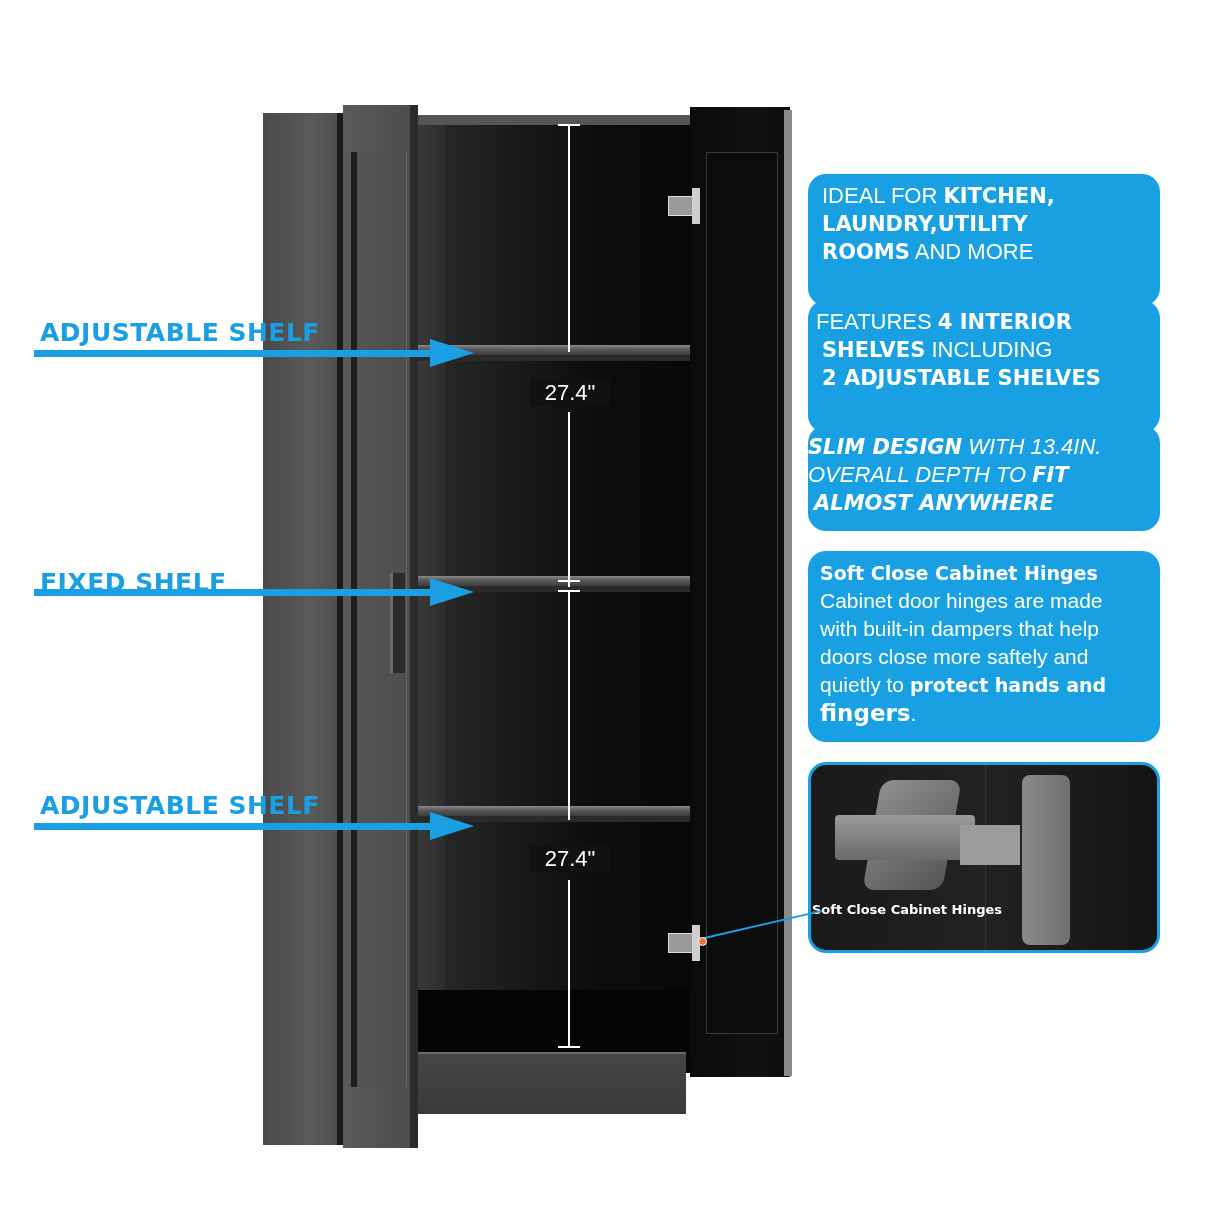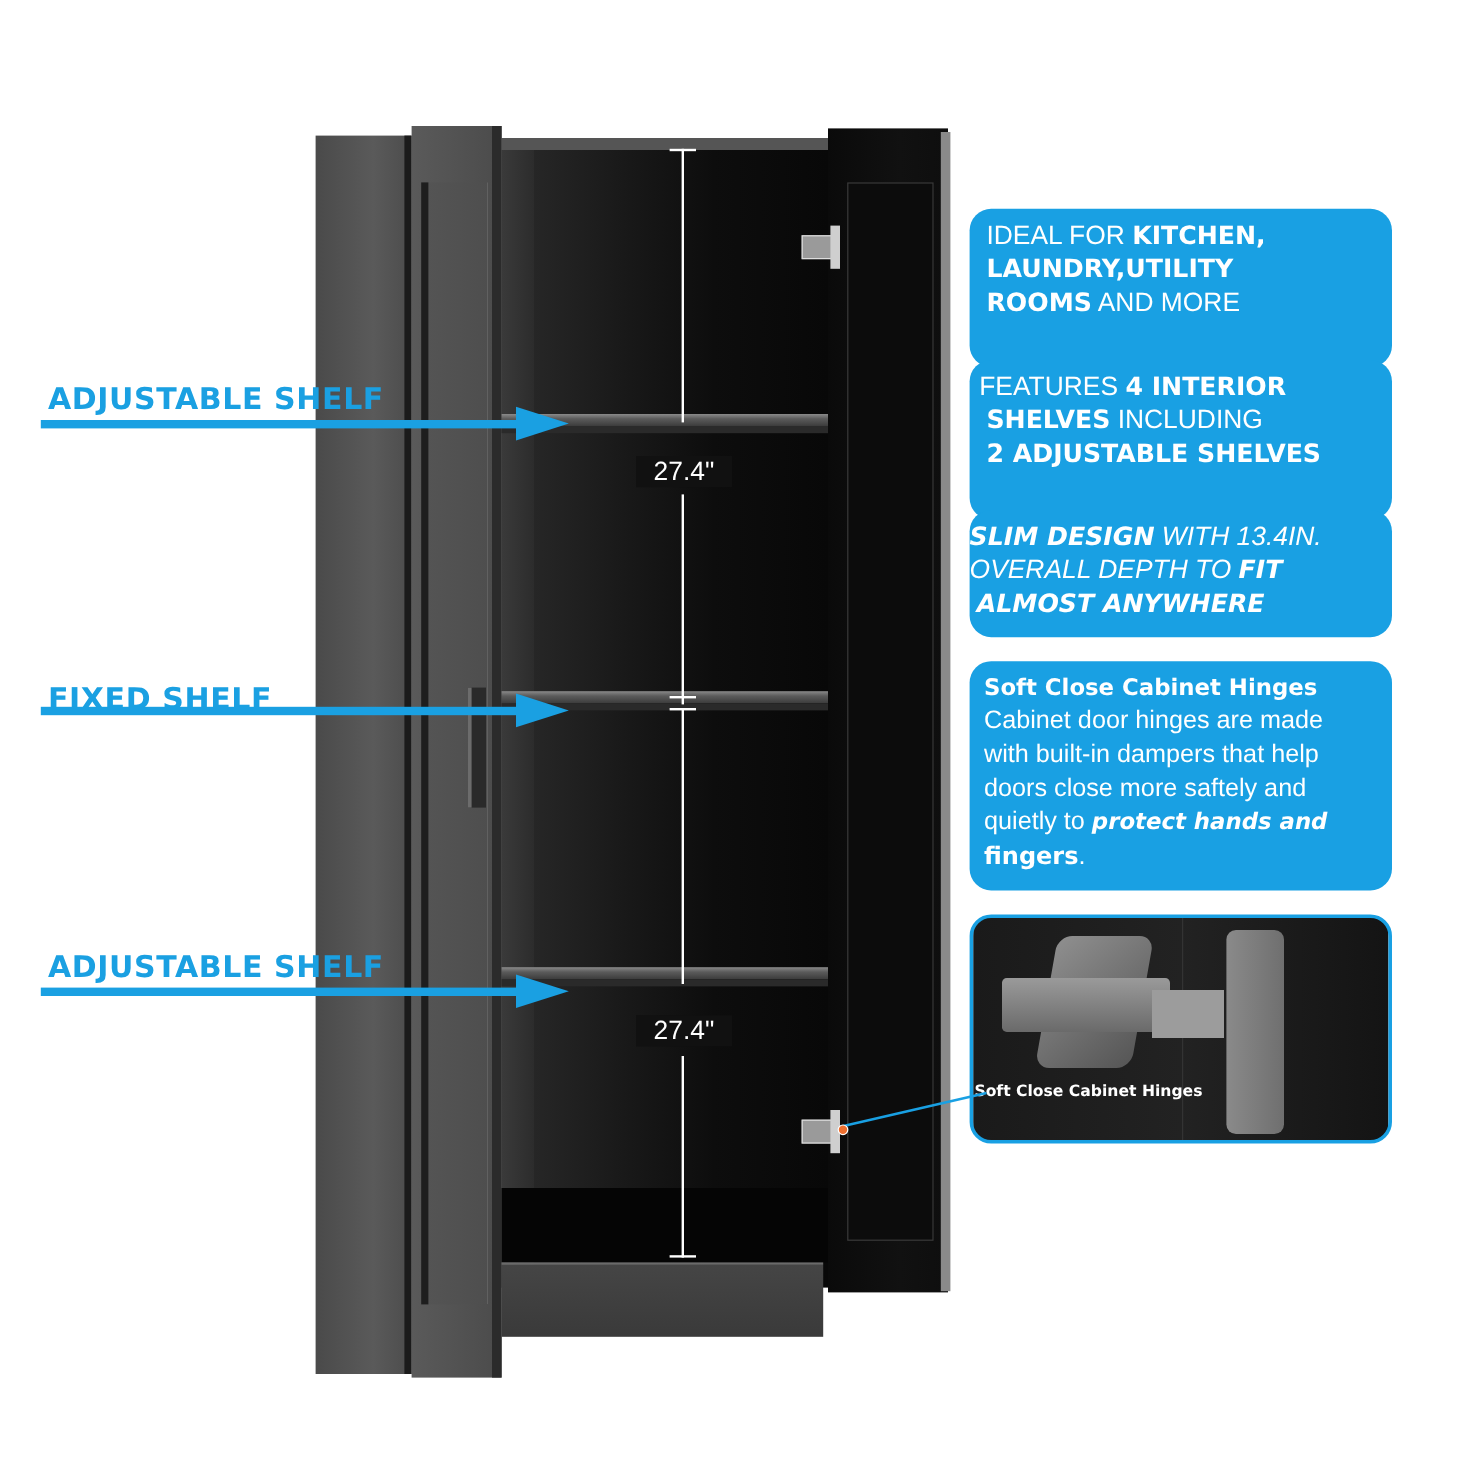--- a/index.html
+++ b/index.html
@@ -148,22 +148,22 @@
   <div><b>SLIM DESIGN</b><span> WITH 13.4IN.</span></div>
   <div><span>OVERALL DEPTH TO </span><b>FIT</b></div>
   <div style="padding-left:6px;"><b>ALMOST ANYWHERE</b></div>
 </div>
 
 <div class="abs info" style="top:551px; height:191px; padding-left:12px; font-size:21px;">
   <span class="title">Soft Close Cabinet Hinges</span>
   <div>Cabinet door hinges are made</div>
   <div>with built-in dampers that help</div>
   <div>doors close more saftely and</div>
-  <div><span>quietly to </span><b style="font-size:19px;font-style:italic;">protect hands and</b></div>
-  <div><b style="font-size:20px;">fingers</b><span>.</span></div>
+  <div><span>quietly to </span><b style="font-size:19px;">protect hands and</b></div>
+  <div><b style="font-size:23px;">fingers</b><span>.</span></div>
 </div>
 
 <div class="abs photo"></div>
 <div class="abs photo-divider"></div>
 <div class="abs hinge-img-cup"></div>
 <div class="abs hinge-img-arm"></div>
 <div class="abs hinge-img-link"></div>
 <div class="abs hinge-img-plate"></div>
 <div class="abs photo-caption">Soft Close Cabinet Hinges</div>
 

